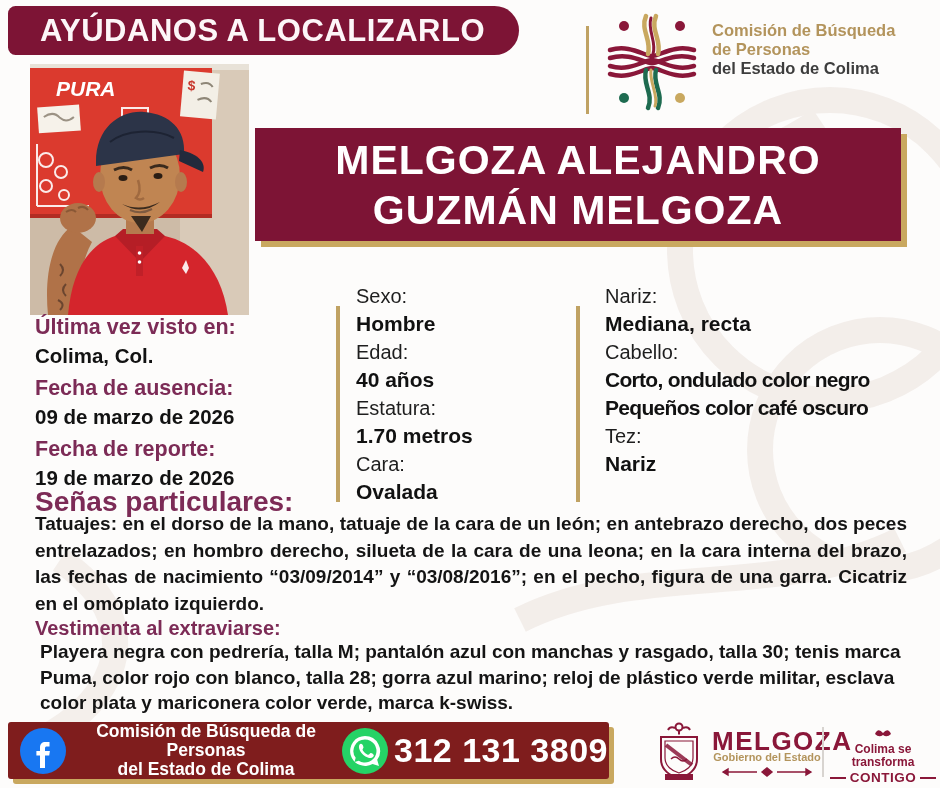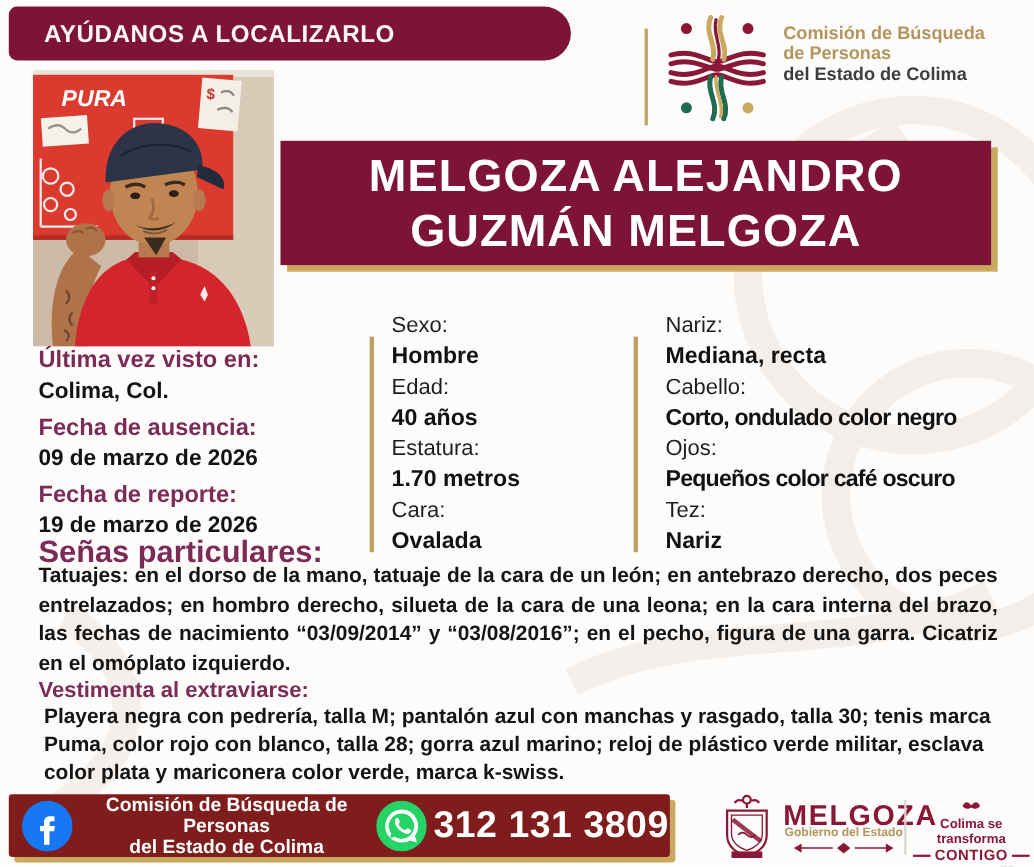--- a/index.html
+++ b/index.html
@@ -8,21 +8,21 @@
     position:relative;width:940px;height:788px;overflow:hidden;
     background:#fdfcfb;font-family:"Liberation Sans",sans-serif;
   }
   .wm{position:absolute;left:0;top:0;width:940px;height:788px;z-index:0;pointer-events:none;}
   .layer{position:absolute;z-index:1;}
 
   
   .alert-banner{
     left:8px;top:6px;width:511px;height:49px;background:#7d1435;
     border-radius:8px 26px 26px 8px;display:flex;align-items:center;
-    padding-left:32px;color:#fdf6f8;font-size:22px;font-weight:bold;letter-spacing:.5px;
+    padding-left:32px;color:#fdf6f8;font-size:31px;font-weight:bold;letter-spacing:.5px;
   }
 
   
   .org-divider{left:586px;top:26px;width:3px;height:88px;background:#c0a263;}
   .org-logo{left:604px;top:10px;width:96px;height:104px;}
   .org-text{left:712px;top:21px;width:220px;line-height:19px;font-weight:bold;font-size:16.5px;}
   .org-text .gold{color:#b3945c;}
   .org-text .dark{color:#3d3d3d;}
 
   
@@ -210,21 +210,20 @@
     <div class="val">1.70 metros</div>
     <div class="lbl">Cara:</div>
     <div class="val">Ovalada</div>
   </div>
 
   <div class="layer attr-col col-right">
     <div class="lbl">Nariz:</div>
     <div class="val">Mediana, recta</div>
     <div class="lbl">Cabello:</div>
     <div class="val cond">Corto, ondulado color negro</div>
-    <div class="lbl">Ojos:</div>
     <div class="val cond">Pequeños color café oscuro</div>
     <div class="lbl">Tez:</div>
     <div class="val">Nariz</div>
   </div>
 
   <div class="layer senas-label">Señas particulares:</div>
   <div class="layer senas-text">Tatuajes: en el dorso de la mano, tatuaje de la cara de un león; en antebrazo derecho, dos peces entrelazados; en hombro derecho, silueta de la cara de una leona; en la cara interna del brazo, las fechas de nacimiento “03/09/2014” y “03/08/2016”; en el pecho, figura de una garra. Cicatriz en el omóplato izquierdo.</div>
 
   <div class="layer vest-label">Vestimenta al extraviarse:</div>
   <div class="layer vest-text">Playera negra con pedrería, talla M; pantalón azul con manchas y rasgado, talla 30; tenis marca Puma, color rojo con blanco, talla 28; gorra azul marino; reloj de plástico verde militar, esclava color plata y mariconera color verde, marca k-swiss.</div>

